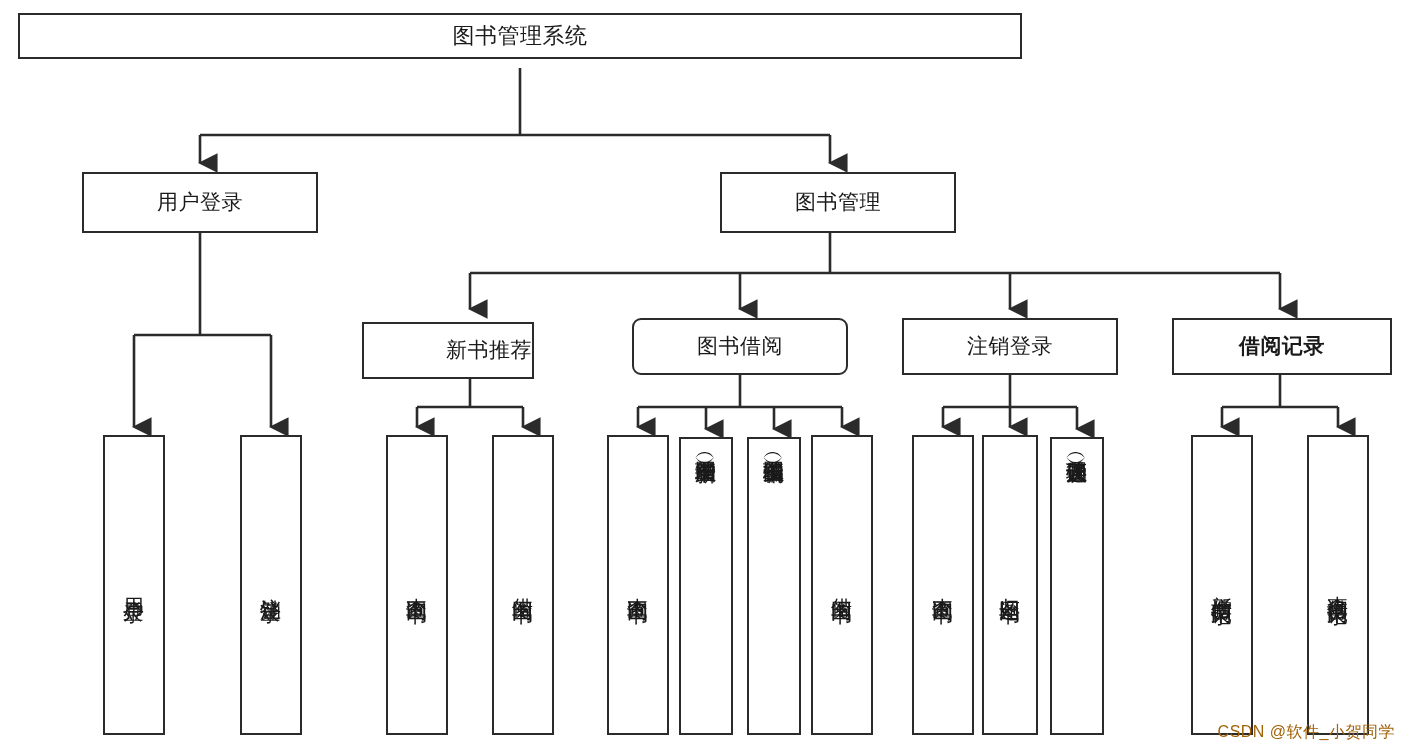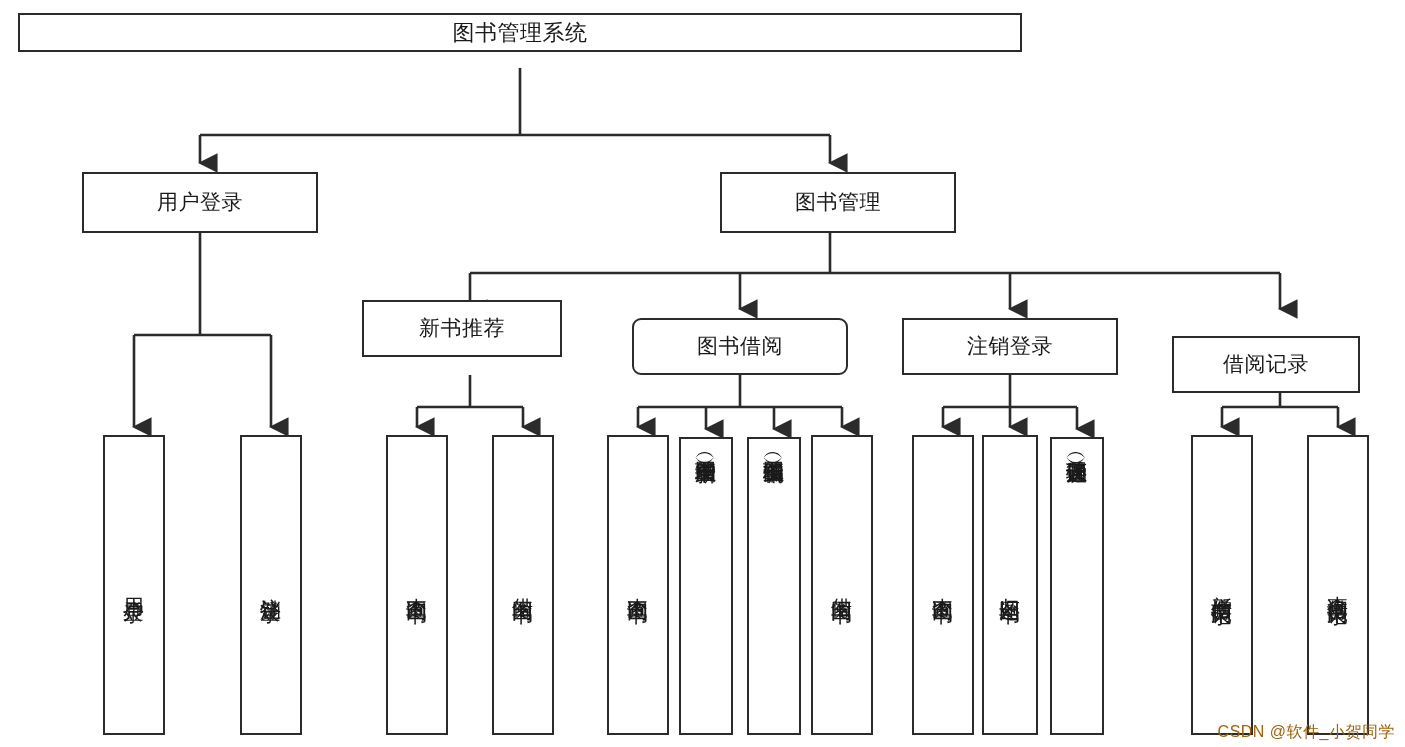--- a/index.html
+++ b/index.html
@@ -130,41 +130,41 @@
       <path d="M 1010 407 L 1010 427" marker-end="url(#arrow)"></path>
       <path d="M 1077 407 L 1077 429" marker-end="url(#arrow)"></path>
 
       <path d="M 1280 375 L 1280 407"></path>
       <path d="M 1222 407 L 1338 407"></path>
       <path d="M 1222 407 L 1222 427" marker-end="url(#arrow)"></path>
       <path d="M 1338 407 L 1338 427" marker-end="url(#arrow)"></path>
     </g>
   </svg>
 
-  <div class="node root horizontal" style="left:18px; top:13px; width:1004px; height:39px;">
+  <div class="node root horizontal" style="left:18px; top:13px; width:1004px; height:46px;">
     <span class="node-label">图书管理系统</span>
   </div>
 
   <div class="node horizontal" style="left:82px; top:172px; width:236px; height:61px;">
     <span class="node-label">用户登录</span>
   </div>
   <div class="node horizontal" style="left:712px; top:172px; width:236px; height:61px;margin-left:8px;">
     <span class="node-label">图书管理</span>
   </div>
 
-  <div class="node horizontal" style="left:362px; top:300px; width:200px; height:57px;">
+  <div class="node horizontal" style="left:362px; top:322px; width:172px; height:57px;justify-content:flex-end;">
     <span class="node-label">新书推荐</span>
   </div>
   <div class="node horizontal" style="left:632px; top:318px; width:216px; height:57px;border-radius:9px;">
     <span class="node-label">图书借阅</span>
   </div>
   <div class="node horizontal" style="left:902px; top:318px; width:216px; height:57px;">
     <span class="node-label">注销登录</span>
   </div>
-  <div class="node horizontal" style="left:1172px; top:336px; width:188px; height:57px;">
+  <div class="node horizontal" style="left:1172px; top:318px; width:220px; height:57px;font-weight:bold;">
     <span class="node-label">借阅记录</span>
   </div>
 
   <div class="node vertical centered" style="left:103px; top:435px; width:62px; height:300px;">
     <span class="node-label">用户登录</span>
   </div>
   <div class="node vertical centered" style="left:240px; top:435px; width:62px; height:300px;">
     <span class="node-label">注销登录</span>
   </div>
 

